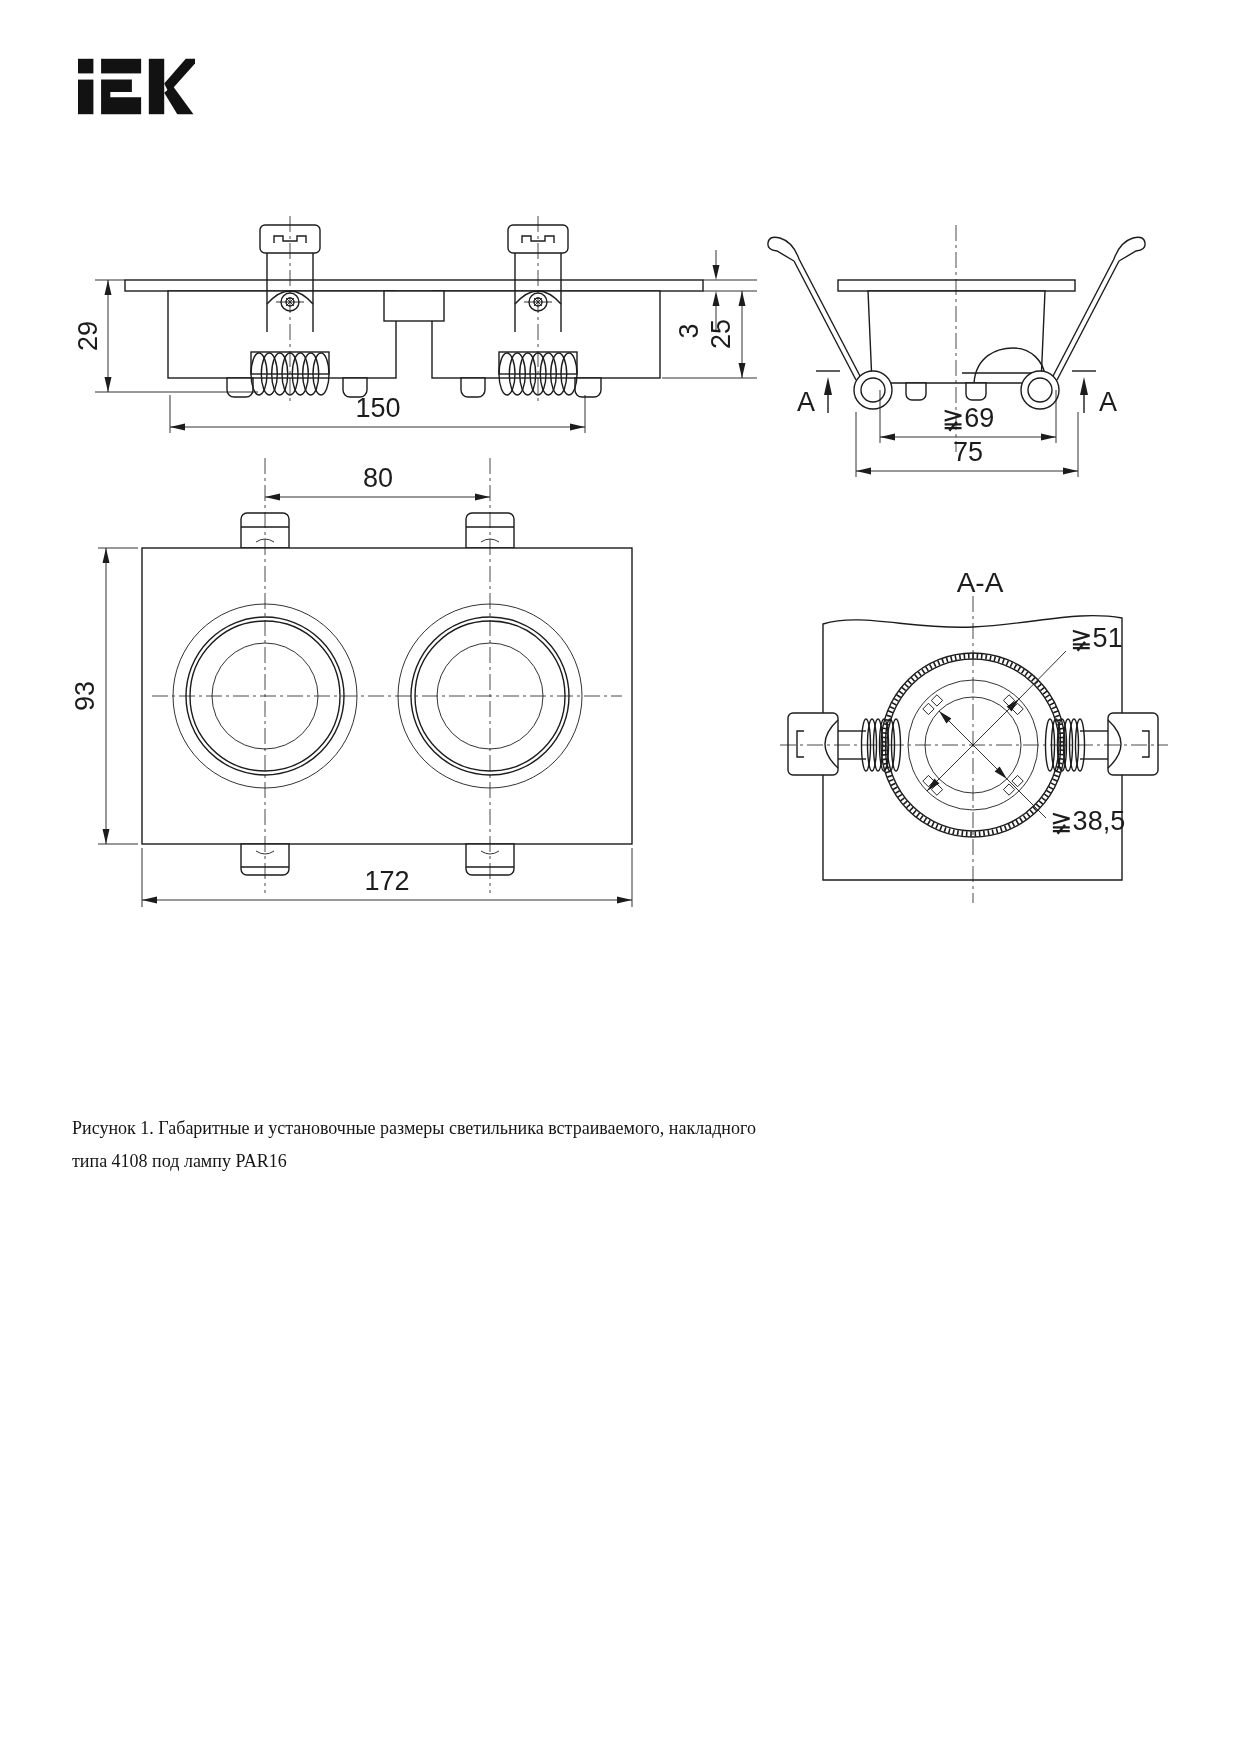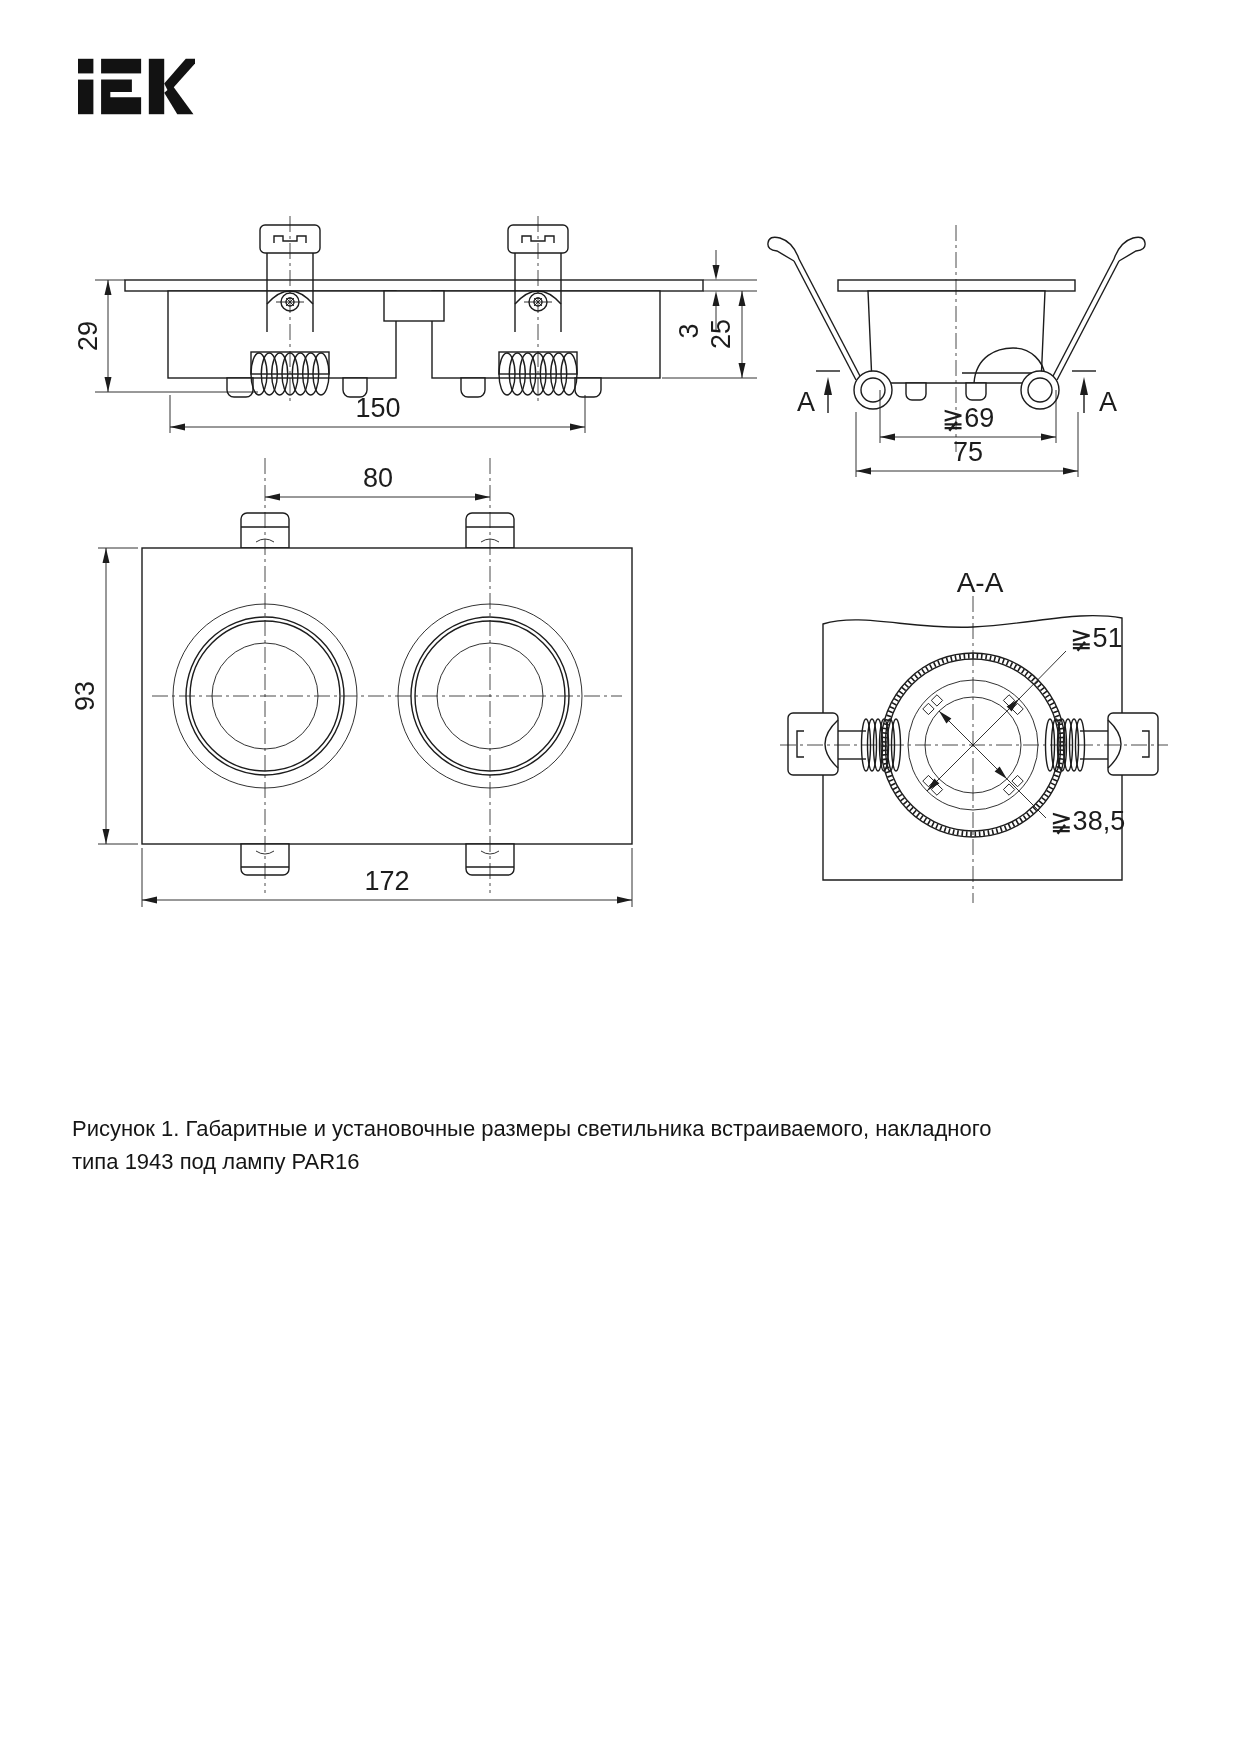--- a/index.html
+++ b/index.html
@@ -7,21 +7,21 @@
   .abs{position:absolute;}
   svg text{font-family:"Liberation Sans",sans-serif;fill:#1c1c1c;}
   .ln{stroke:#1c1c1c;stroke-width:1.4;fill:none;}
   .wh{stroke:#1c1c1c;stroke-width:1.4;fill:#ffffff;}
   .thin{stroke:#1c1c1c;stroke-width:0.9;fill:none;}
   .cl{stroke:#1c1c1c;stroke-width:0.8;fill:none;stroke-dasharray:16 4 3 4;}
   .fill{fill:#1c1c1c;stroke:none;}
   .hatch{stroke:#1c1c1c;fill:none;stroke-width:5;stroke-dasharray:1.6 2.8;}
   .dt{font-size:27px;}
   .st{font-size:28px;}
-  #caption{left:72px;top:1112px;width:960px;font-size:22px;line-height:33px;color:#151515;}
+  #caption{left:72px;top:1112px;width:960px;font-size:18px;line-height:33px;color:#151515;font-family:Liberation Serif, serif;}
 </style>
 </head>
 <body>
 
 <svg class="abs" style="left:78px;top:58px" width="117" height="57" viewBox="0 0 152 72">
   <title>iEK</title>
   <g fill="#121212">
     <rect x="0" y="0" width="20" height="19"></rect>
     <rect x="0" y="27" width="20" height="45"></rect>
     <rect x="30" y="0" width="52" height="19"></rect>
@@ -304,14 +304,14 @@
       <line class="thin" x1="1007" y1="779" x2="1046" y2="818"></line>
       <polygon class="fill" points="939,711 951.4,718.4 946.4,723.4"></polygon>
       <polygon class="fill" points="1007,779 999.6,766.6 994.6,771.6"></polygon>
       <text class="dt" x="1050" y="830" text-anchor="start">≩38,5</text>
     </g>
   </g>
 </svg>
 
 <div id="caption" class="abs">
   <div>Рисунок 1. Габаритные и установочные размеры светильника встраиваемого, накладного</div>
-  <div>типа 1943 под лампу PAR16</div>
+  <div>типа 4108 под лампу PAR16</div>
 </div>
 
 </body></html>

